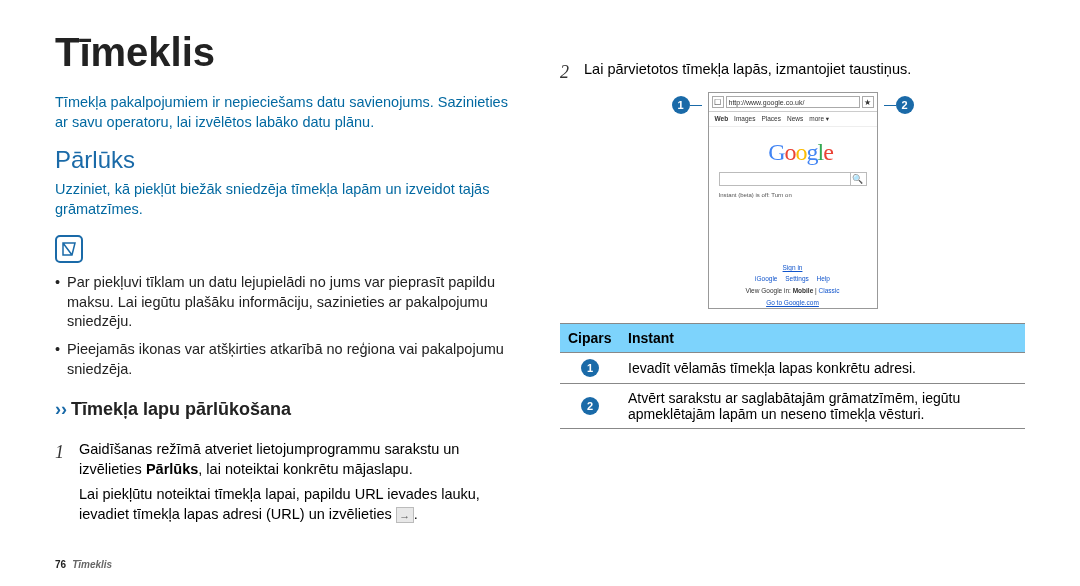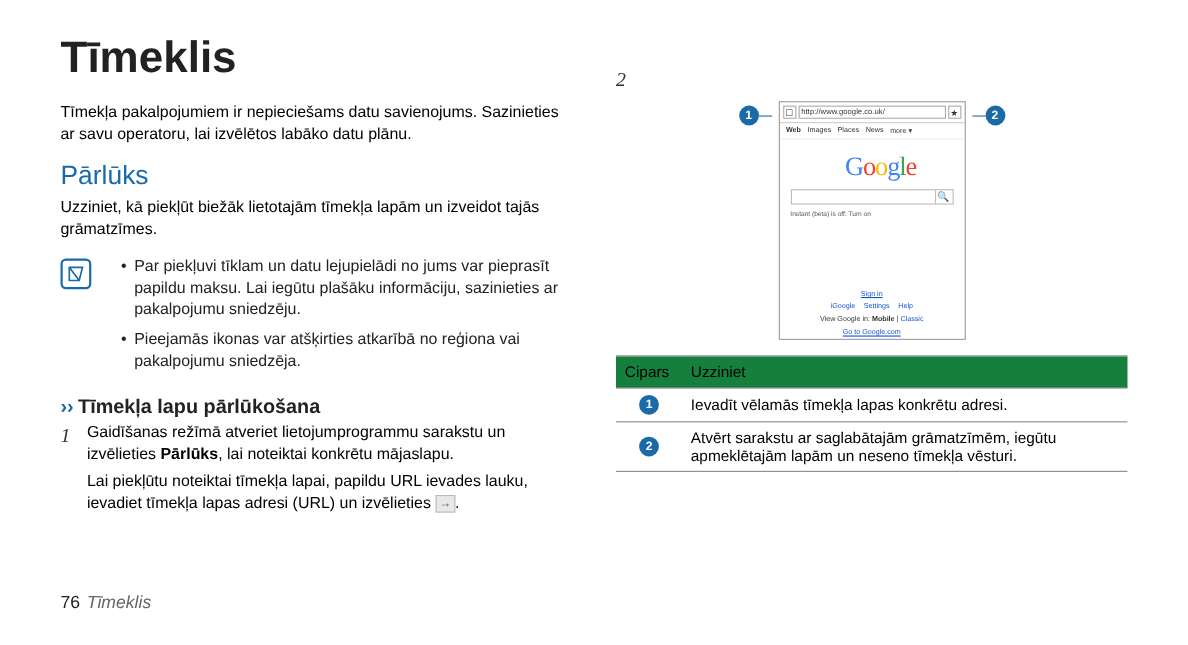--- a/index.html
+++ b/index.html
@@ -22,33 +22,34 @@
   }
   .title {
     font-size: 40px;
     font-weight: bold;
     color: #222;
     margin-bottom: 18px;
   }
   .body-text {
     font-size: 14.5px;
     line-height: 1.35;
-    color: #000000;
+    color: #0369a1;
     margin-bottom: 14px;
   }
   .section-h {
     font-size: 24px;
     color: #1a6aa8;
     margin-bottom: 6px;
     margin-top: 10px;
   }
   .note-row {
     display: flex;
-    gap: 27px;
+    gap: 10px;
     margin: 8px 0 12px 0;
+    flex-direction: column;
   }
   .note-icon {
     width: 28px;
     height: 28px;
     border: 2px solid #1a6aa8;
     border-radius: 5px;
     display: flex;
     align-items: center;
     justify-content: center;
     flex-shrink: 0;
@@ -70,21 +71,21 @@
     content: "•";
     position: absolute;
     left: 0;
     top: 0;
   }
   .sub-h {
     font-size: 18px;
     font-weight: bold;
     color: #222;
     margin-top: 10px;
-    margin-bottom: 4px;
+    margin-bottom: 20px;
   }
   .chev {
     color: #1a6aa8;
     font-weight: bold;
     margin-right: 4px;
   }
   .step {
     display: flex;
     gap: 8px;
     font-size: 14.5px;
@@ -107,25 +108,26 @@
     background: #e8e8e8;
     border: 1px solid #bbb;
     vertical-align: middle;
     align-items: center;
     justify-content: center;
     font-size: 11px;
     color: #555;
   }
   .footer {
     position: absolute;
-    bottom: 28px;
+    bottom: 16px;
     left: 55px;
-    font-size: 16px;
+    font-size: 10px;
     font-style: italic;
     color: #666;
+    font-weight: bold;
   }
   .footer .pn {
     font-style: normal;
     color: #222;
     margin-right: 6px;
   }
   
   .screenshot-wrap {
     display: flex;
     justify-content: center;
@@ -234,39 +236,39 @@
     font-size: 14px;
   }
   table.func th, table.func td {
     border-top: 1px solid #888;
     border-bottom: 1px solid #888;
     padding: 6px 8px;
     text-align: left;
     vertical-align: middle;
   }
   table.func th {
-    background: #15803d;
-    font-weight: normal;
+    background: #7dd3fc;
+    font-weight: bold;
     margin-left: 39px;
   }
   table.func td.num {
     text-align: center;
     width: 60px;
   }
 </style>
 </head>
 <body>
 
 <div class="page">
 
   <div class="col">
     <div class="title">Tīmeklis</div>
     <p class="body-text">Tīmekļa pakalpojumiem ir nepieciešams datu savienojums. Sazinieties ar savu operatoru, lai izvēlētos labāko datu plānu.</p>
     <div class="section-h">Pārlūks</div>
-    <p class="body-text">Uzziniet, kā piekļūt biežāk lietotajām tīmekļa lapām un izveidot tajās grāmatzīmes.</p>
+    <p class="body-text">Uzziniet, kā piekļūt biežāk sniedzēja tīmekļa lapām un izveidot tajās grāmatzīmes.</p>
 
     <div class="note-row">
       <div class="note-icon">
         <svg viewBox="0 0 24 24">
             <path fill="none" stroke="#1a6aa8" stroke-width="2" d="M4 4 L20 4 L16 20 L4 20 Z M4 4 L16 20"></path>
           </svg>
       </div>
       <ul class="bullets">
         <li>Par piekļuvi tīklam un datu lejupielādi no jums var pieprasīt papildu maksu. Lai iegūtu plašāku informāciju, sazinieties ar pakalpojumu sniedzēju.</li>
         <li>Pieejamās ikonas var atšķirties atkarībā no reģiona vai pakalpojumu sniedzēja.</li>
@@ -284,20 +286,21 @@
         <div style="height:6px"></div>
         <span>Lai piekļūtu noteiktai tīmekļa lapai, papildu URL ievades lauku, ievadiet tīmekļa lapas adresi (URL) un izvēlieties </span>
         <span class="inline-icon">→</span>.
       </div>
     </div>
   </div>
 
   <div class="col">
     <div class="step" style="margin-top:30px">
       <div class="step-num">2</div>
+      <div>Lai pārvietotos tīmekļa lapās, izmantojiet taustiņus.</div>
     </div>
 
     <div class="screenshot-wrap">
       <div class="marker-left">
         <div class="circ-num">1</div>
         <div class="marker-line"></div>
       </div>
 
       <div class="phone">
         <div class="url-bar">
@@ -338,21 +341,21 @@
       <div class="marker-right">
         <div class="marker-line"></div>
         <div class="circ-num">2</div>
       </div>
     </div>
 
     <table class="func">
       <tbody>
           <tr>
         <th>Cipars</th>
-        <th>Uzziniet</th>
+        <th>Instant</th>
       </tr>
       <tr>
         <td class="num">
               <div class="circ-num" style="margin:auto">1</div>
             </td>
         <td>Ievadīt vēlamās tīmekļa lapas konkrētu adresi.</td>
       </tr>
       <tr>
         <td class="num">
               <div class="circ-num" style="margin:auto">2</div>

